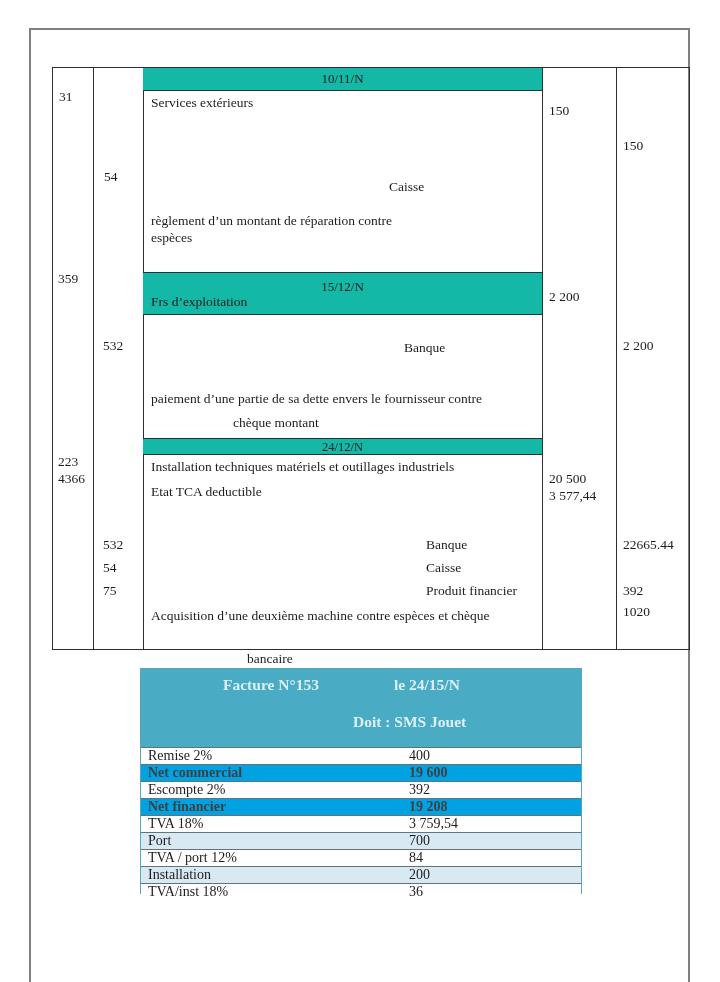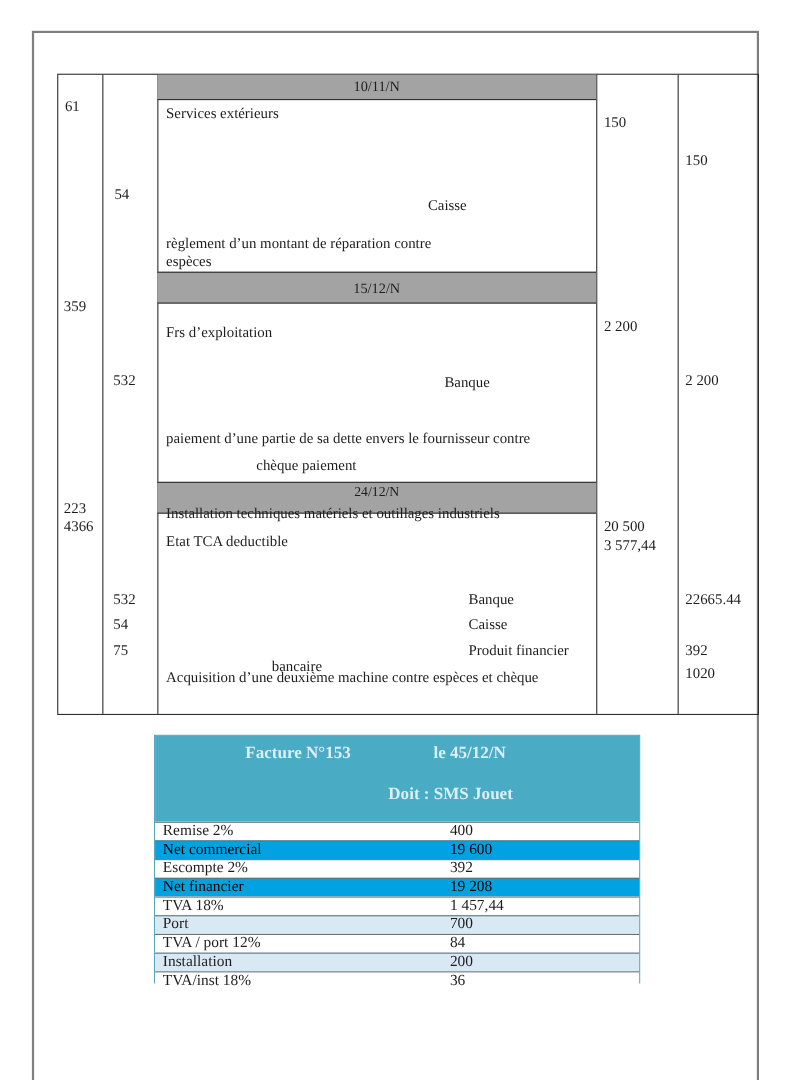--- a/index.html
+++ b/index.html
@@ -32,26 +32,26 @@
   .jcol-border { border-right: 1px solid #2f2f2f; }
   #jcol-acct-debit  { left: 0;     width: 40px; }
   #jcol-acct-credit { left: 40px;  width: 50px; }
   #jcol-desc        { left: 90px;  width: 399px; }
   #jcol-amt-debit   { left: 489px; width: 74px; }
   #jcol-amt-credit  { left: 563px; width: 73px; }
 
   .date-row {
     position: absolute; left: 0; width: 100%;
     text-align: center; font-size: 13px;
-    background: #a3a3a3;
+    background: #14b8a6;
     box-sizing: border-box;
   }
   #date-row-1 { top: 0;     height: 23px; line-height: 22px; border-bottom: 1px solid #2f2f2f; }
-  #date-row-2 { top: 179px; height: 29px; line-height: 28px; border-top: 1px solid #2f2f2f; border-bottom: 1px solid #2f2f2f; }
-  #date-row-3 { top: 370px; height: 29px; line-height: 16px; border-top: 1px solid #2f2f2f; border-bottom: 1px solid #2f2f2f; font-size: 12.5px; }
+  #date-row-2 { top: 204px; height: 43px; line-height: 28px; border-top: 1px solid #2f2f2f; border-bottom: 1px solid #2f2f2f; }
+  #date-row-3 { top: 370px; height: 17px; line-height: 16px; border-top: 1px solid #2f2f2f; border-bottom: 1px solid #2f2f2f; font-size: 12.5px; }
 
   .jtext { position: absolute; white-space: nowrap; }
   .amt   { position: absolute; left: 7px; white-space: nowrap; }
 
   
   #invoice {
     position: absolute;
     left: 140px; top: 668px;
     width: 442px; height: 226px;
     border: 1px solid #58a5bd;
@@ -73,31 +73,31 @@
     display: flex; align-items: center;
     border-top: 1px solid #61747e;
     box-sizing: border-box;
   }
   .inv-row:first-of-type { border-top: 1px solid #9fc6d8; }
   .inv-row .lbl { padding-left: 7px; white-space: nowrap; }
   .inv-row .val { position: absolute; left: 268px; white-space: nowrap; }
   .inv-row { position: relative; }
   .band-white  { background: #ffffff; }
   .band-light  { background: #d9e9f4; }
-  .band-accent { background: #00a2e2; color: #000000; font-weight: normal; }
+  .band-accent { background: #00a2e2; color: #404040; font-weight: bold; }
 </style>
 </head>
 <body>
 
 <div id="page-frame"></div>
 
 <div id="journal">
 
   <div class="jcol jcol-border" id="jcol-acct-debit">
-    <div class="jtext" style="left:6px; top:21px;">61</div>
+    <div class="jtext" style="left:6px; top:21px;">31</div>
     <div class="jtext" style="left:5px; top:203px;">359</div>
     <div class="jtext" style="left:5px; top:386px;">223</div>
     <div class="jtext" style="left:5px; top:403px;">4366</div>
   </div>
 
   <div class="jcol jcol-border" id="jcol-acct-credit">
     <div class="jtext" style="left:11px; top:101px;">54</div>
     <div class="jtext" style="left:10px; top:270px;">532</div>
     <div class="jtext" style="left:10px; top:469px;">532</div>
     <div class="jtext" style="left:10px; top:492px;">54</div>
@@ -109,30 +109,30 @@
     <div class="date-row" id="date-row-1">10/11/N</div>
     <div class="jtext" style="left:8px;   top:27px;">Services extérieurs</div>
     <div class="jtext" style="left:246px; top:111px;">Caisse</div>
     <div class="jtext" style="left:8px;   top:145px;">règlement d’un montant de réparation contre</div>
     <div class="jtext" style="left:8px;   top:162px;">espèces</div>
 
     <div class="date-row" id="date-row-2">15/12/N</div>
     <div class="jtext" style="left:8px;   top:226px;">Frs d’exploitation</div>
     <div class="jtext" style="left:261px; top:272px;">Banque</div>
     <div class="jtext" style="left:8px;   top:323px;">paiement d’une partie de sa dette envers le fournisseur contre</div>
-    <div class="jtext" style="left:90px;  top:347px;">chèque paiement</div>
+    <div class="jtext" style="left:90px;  top:347px;">chèque montant</div>
 
     <div class="date-row" id="date-row-3">24/12/N</div>
     <div class="jtext" style="left:8px;   top:391px;">Installation techniques matériels et outillages industriels</div>
     <div class="jtext" style="left:8px;   top:416px;">Etat TCA deductible</div>
     <div class="jtext" style="left:283px; top:469px;">Banque</div>
     <div class="jtext" style="left:283px; top:492px;">Caisse</div>
     <div class="jtext" style="left:283px; top:515px;">Produit financier</div>
     <div class="jtext" style="left:8px;   top:540px;">Acquisition d’une deuxième machine contre espèces et chèque</div>
-    <div class="jtext" style="left:88px;  top:530px;padding-left:16px;">bancaire</div>
+    <div class="jtext" style="left:88px;  top:583px;padding-left:16px;">bancaire</div>
   </div>
 
   <div class="jcol jcol-border" id="jcol-amt-debit">
     <div class="amt" style="top:35px;">150</div>
     <div class="amt" style="top:221px;">2 200</div>
     <div class="amt" style="top:403px;">20 500</div>
     <div class="amt" style="top:420px;">3 577,44</div>
   </div>
 
   <div class="jcol" id="jcol-amt-credit">
@@ -141,21 +141,21 @@
     <div class="amt" style="top:469px;">22665.44</div>
     <div class="amt" style="top:492px;margin-top:44px;">1020</div>
     <div class="amt" style="top:515px;">392</div>
   </div>
 </div>
 
 <div id="invoice">
 
   <div id="invoice-header">
     <div class="htext" style="left:82px;  top:7px;">Facture N°153</div>
-    <div class="htext" style="left:253px; top:7px;">le 45/12/N</div>
+    <div class="htext" style="left:253px; top:7px;">le 24/15/N</div>
     <div class="htext" style="left:212px; top:44px;">Doit : SMS Jouet</div>
   </div>
 
   <div class="inv-row band-white">
     <span class="lbl">Remise 2%</span>
     <span class="val">400</span>
   </div>
   <div class="inv-row band-accent">
     <span class="lbl">Net commercial</span>
     <span class="val">19 600</span>
@@ -163,21 +163,21 @@
   <div class="inv-row band-white">
     <span class="lbl">Escompte 2%</span>
     <span class="val">392</span>
   </div>
   <div class="inv-row band-accent">
     <span class="lbl">Net financier</span>
     <span class="val">19 208</span>
   </div>
   <div class="inv-row band-white">
     <span class="lbl">TVA 18%</span>
-    <span class="val">1 457,44</span>
+    <span class="val">3 759,54</span>
   </div>
   <div class="inv-row band-light">
     <span class="lbl">Port</span>
     <span class="val">700</span>
   </div>
   <div class="inv-row band-white">
     <span class="lbl">TVA / port 12%</span>
     <span class="val">84</span>
   </div>
   <div class="inv-row band-light">

